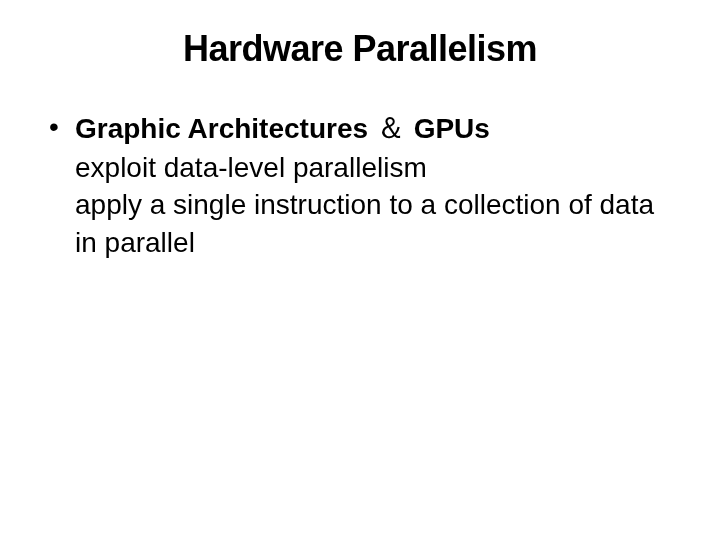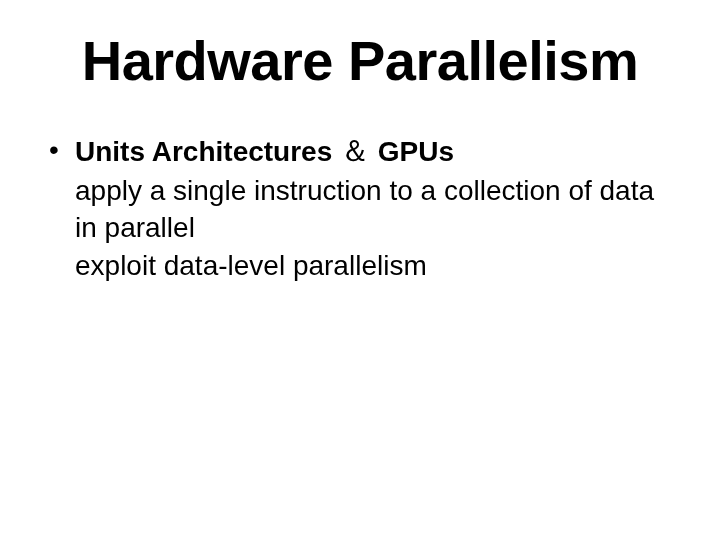--- a/index.html
+++ b/index.html
@@ -10,21 +10,21 @@
     body {
       width: 720px;
       height: 540px;
       background: #ffffff;
       font-family: Verdana, Geneva, sans-serif;
       color: #000000;
       padding: 20px 45px 20px 45px;
       overflow: hidden;
     }
     .title {
-      font-size: 56px;
+      font-size: 36px;
       font-weight: bold;
       text-align: center;
       margin-top: 8px;
       margin-bottom: 38px;
       letter-spacing: -0.5px;
     }
     .bullet-block {
       font-size: 28px;
       line-height: 1.35;
     }
@@ -53,20 +53,20 @@
   </style>
 </head>
 <body>
 
 <div class="title">Hardware Parallelism</div>
 
 <div class="bullet-block">
   <div class="bullet-line">
     <span class="bullet-dot">•</span>
     <span class="bullet-text">
-      <span>Units Architectures</span>
+      <span>Graphic Architectures</span>
       <span class="amp">＆</span>
       <span>GPUs</span>
     </span>
   </div>
+  <div class="sub-line">exploit data-level parallelism</div>
   <div class="sub-line">apply a single instruction to a collection of data in parallel</div>
-  <div class="sub-line">exploit data-level parallelism</div>
 </div>
 
 </body></html>

